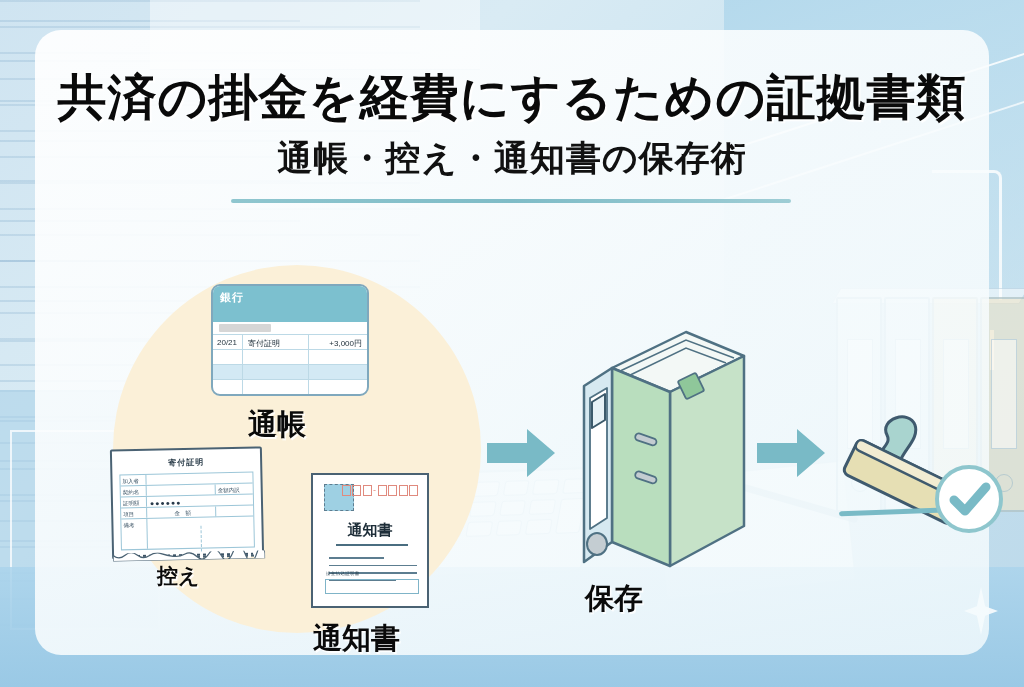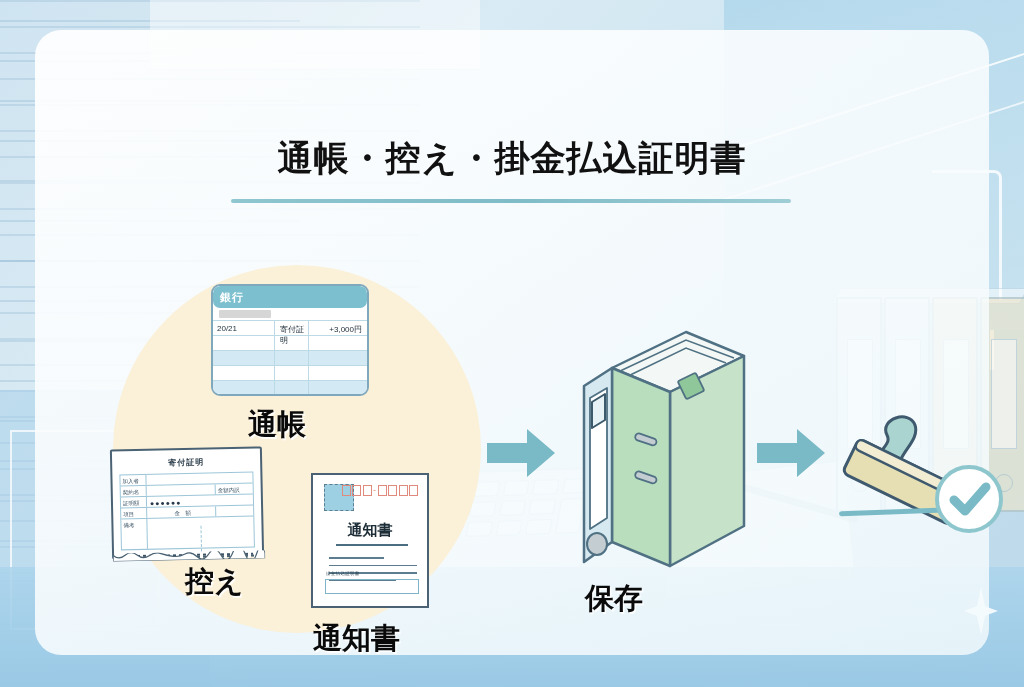--- a/index.html
+++ b/index.html
@@ -170,30 +170,30 @@
     position: absolute; left: 78px; top: 235px; width: 368px; height: 368px;
     background: #fbf0d8; border-radius: 50%;
   }
 
   
   .passbook {
     position: absolute; left: 176px; top: 254px; width: 158px; height: 112px;
     background: #fff; border: 2px solid #7fa8bd; border-radius: 9px; overflow: hidden;
   }
   .pb-head {
-    height: 22px; background: #7cc0cf; color: #fff;
-    font-size: 11px; font-weight: 700; padding: 4px 0 0 7px; letter-spacing: 1px; border-radius: 7px;
+    height: 36px; background: #7cc0cf; color: #fff;
+    font-size: 11px; font-weight: 700; padding: 4px 0 0 7px; letter-spacing: 1px;
   }
   .pb-strip { height: 12px; background: #fff; padding: 2px 0 0 6px; }
   .pb-strip i { display: block; width: 52px; height: 8px; background: #d6d6d6; border-radius: 1px; }
   .pb-row {
     display: flex; height: 15px; font-size: 8px; color: #1d2d38;
     border-top: 1px solid #bcd9e6;
   }
-  .pb-row .c1 { width: 62px; padding: 3px 0 0 4px; border-right: 1px solid #bcd9e6; }
+  .pb-row .c1 { width: 30px; padding: 3px 0 0 4px; border-right: 1px solid #bcd9e6; }
   .pb-row .c2 { flex: 1; padding: 3px 0 0 5px; border-right: 1px solid #bcd9e6; }
   .pb-row .c3 { width: 58px; padding: 3px 5px 0 0; text-align: right; }
   .pb-row.alt { background: #d3e9f4; }
   .pb-row.blank .c1, .pb-row.blank .c2, .pb-row.blank .c3 { color: transparent; }
 
   
   .receipt {
     position: absolute; left: 76px; top: 418px; width: 152px; height: 110px;
     background: #fff; border: 2px solid #4a6273; border-radius: 2px;
     transform: rotate(-1.2deg);
@@ -254,21 +254,21 @@
   .stamp { position: absolute; left: 800px; top: 385px; width: 200px; height: 130px; }
   .stamp svg { display:block; }
 
   
   .lbl {
     position: absolute; color: #0a0a0a; font-weight: 700;
     text-shadow: 1.5px 1.5px 0 rgba(255,255,255,.85);
     white-space: nowrap;
   }
   .lbl-passbook { left: 213px; top: 375px; font-size: 29px; }
-  .lbl-receipt  { left: 122px; top: 532px; font-size: 29px; margin-left: 28px; }
+  .lbl-receipt  { left: 122px; top: 532px; font-size: 21px; }
   .lbl-notice   { left: 278px; top: 589px; font-size: 29px; }
   .lbl-binder   { left: 550px; top: 549px; font-size: 29px; }
   .lbl-stamp    { left: 818px; top: 509px; font-size: 28px; }
 </style>
 </head>
 <body>
 
 <div id="stage">
 
   <div class="bg-layer bg-lines-left"></div>
@@ -323,21 +323,22 @@
         <div class="lab"></div>
         <div class="hole"></div>
       </div>
   </div>
 
   <div class="bg-layer bg-band-bottom"></div>
   <div class="bg-layer sparkle"></div>
 
   <div id="card">
 
-    <div class="subtitle">通帳・控え・掛金払込証明書</div>
+    <div class="title">共済の掛金を経費にするための証拠書類</div>
+    <div class="subtitle">通帳・控え・通知書の保存術</div>
     <div class="rule"></div>
 
     <div class="spot"></div>
 
     <div class="passbook">
       <div class="pb-head">銀行</div>
       <div class="pb-strip">
           <i></i>
         </div>
       <div class="pb-row">

